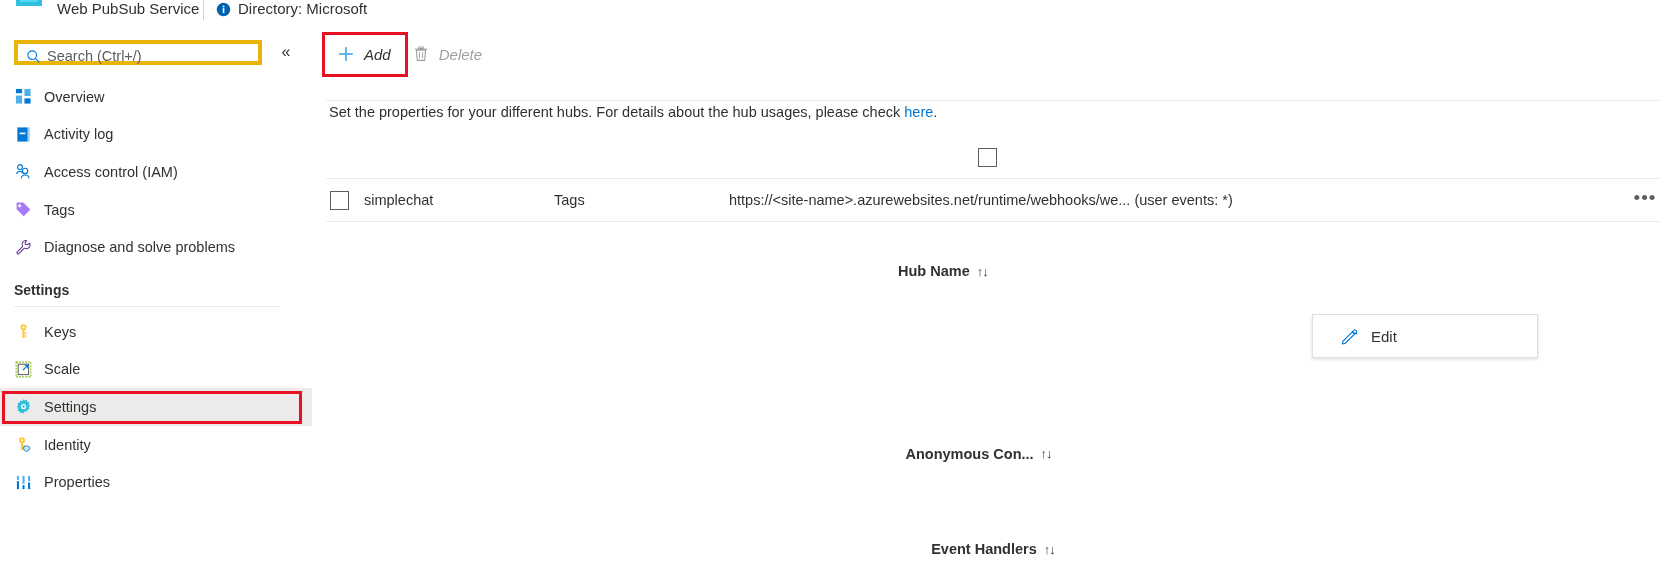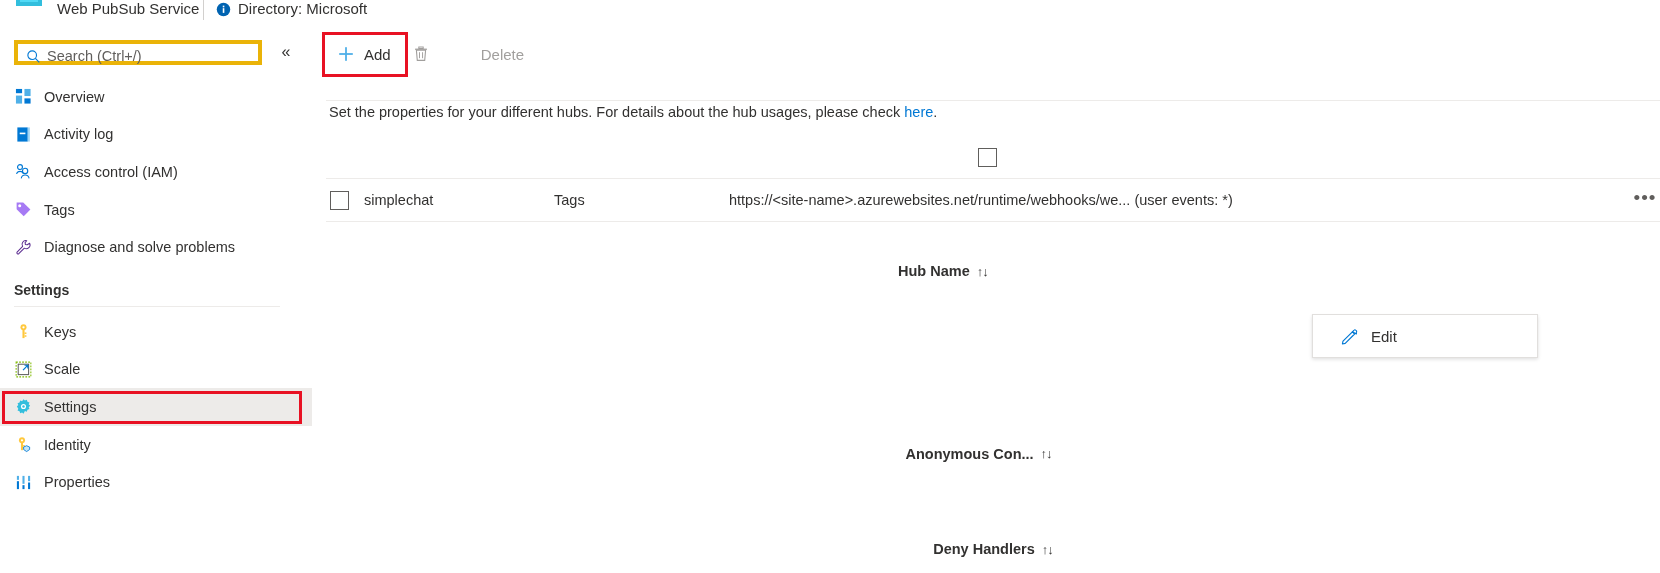--- a/index.html
+++ b/index.html
@@ -184,20 +184,21 @@
   #toolbar {
     position: absolute;
     left: 0;
     top: 4px;
     height: 48px;
     width: 1348px;
     display: flex;
     align-items: center;
     padding-left: 14px;
     box-sizing: border-box;
+    font-style: italic;
   }
   .tb-btn {
     display: flex;
     align-items: center;
     height: 36px;
     padding: 0 10px;
     cursor: pointer;
     background: transparent;
     border: none;
     font-family: "Liberation Sans", sans-serif;
@@ -209,21 +210,21 @@
     display: flex;
     align-items: center;
     justify-content: center;
   }
   .tb-btn .tb-lbl {
     font-size: 15px;
     color: #323130;
     white-space: nowrap;
   }
   .tb-btn.disabled { cursor: default; }
-  .tb-btn.disabled .tb-lbl { color: #a19f9d; margin-left: 42px; }
+  .tb-btn.disabled .tb-lbl { color: #a19f9d; }
   #toolbar-rule {
     position: absolute;
     left: 14px;
     top: 74px;
     width: 1334px;
     height: 1px;
     background: #edebe9;
   }
   #add-highlight {
     position: absolute;
@@ -564,21 +565,21 @@
       </div>
       <div class="cell-hub hcell">
         <span>Hub Name</span>
         <span class="sort-ico">↑↓</span>
       </div>
       <div class="cell-anon hcell">
         <span>Anonymous Con...</span>
         <span class="sort-ico">↑↓</span>
       </div>
       <div class="cell-evt hcell">
-        <span>Deny Handlers</span>
+        <span>Event Handlers</span>
         <span class="sort-ico">↑↓</span>
       </div>
     </div>
 
     <div class="trow">
       <div class="cell-check">
         <div class="chk"></div>
       </div>
       <div class="cell-hub dcell">simplechat</div>
       <div class="cell-anon dcell">Tags</div>

